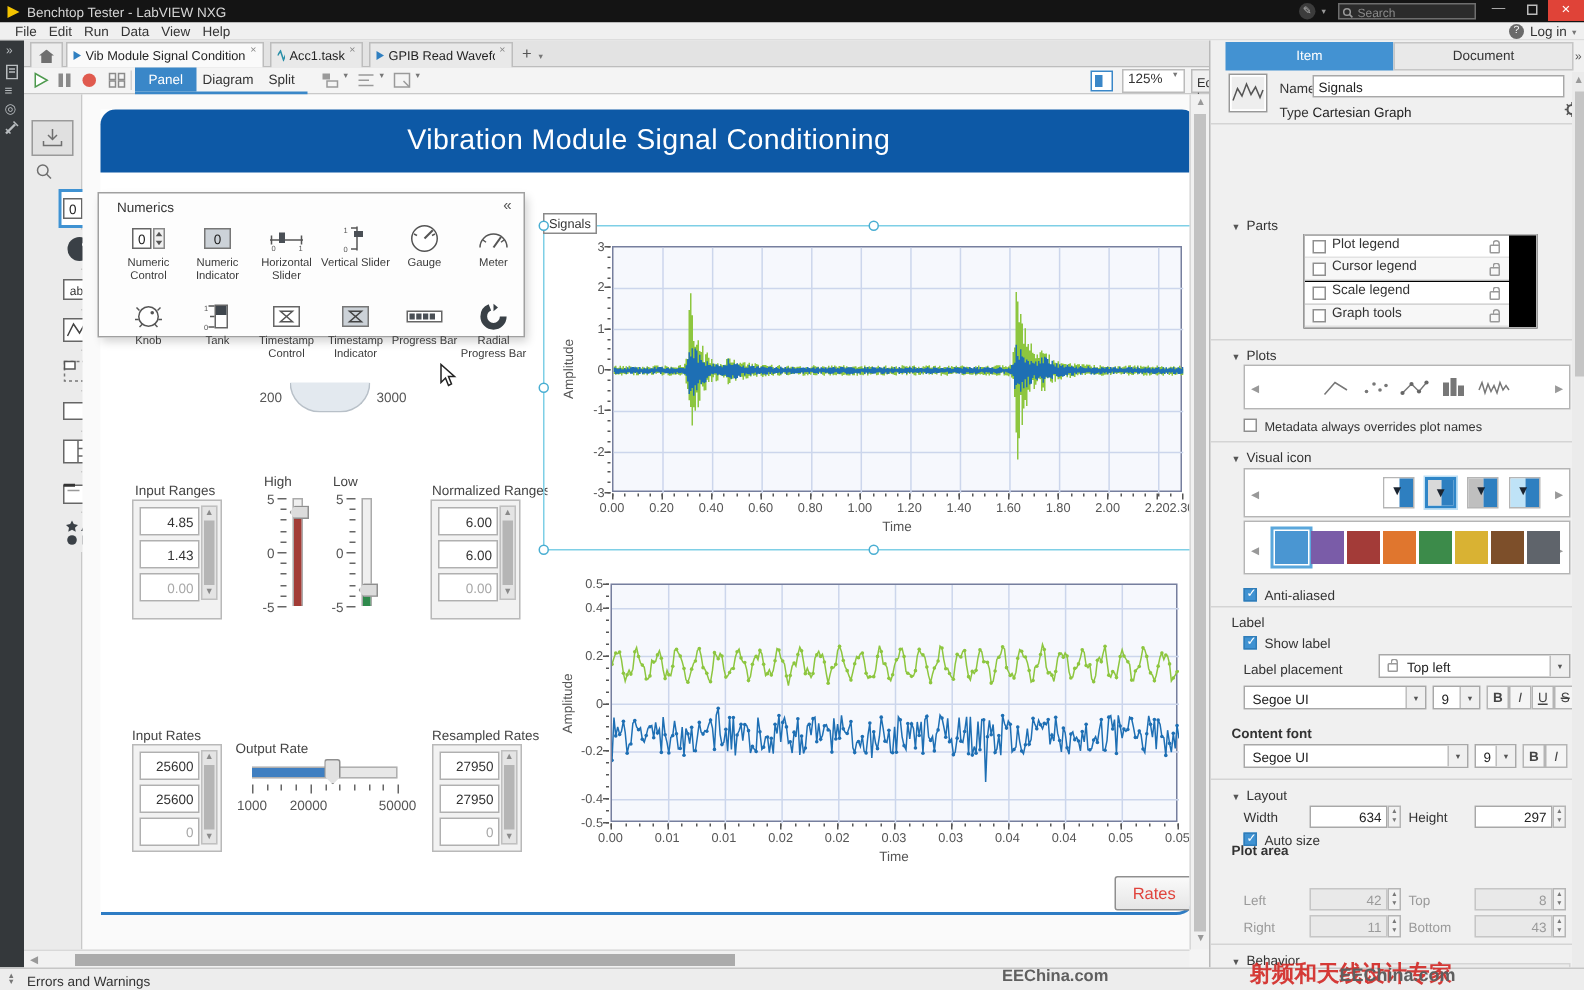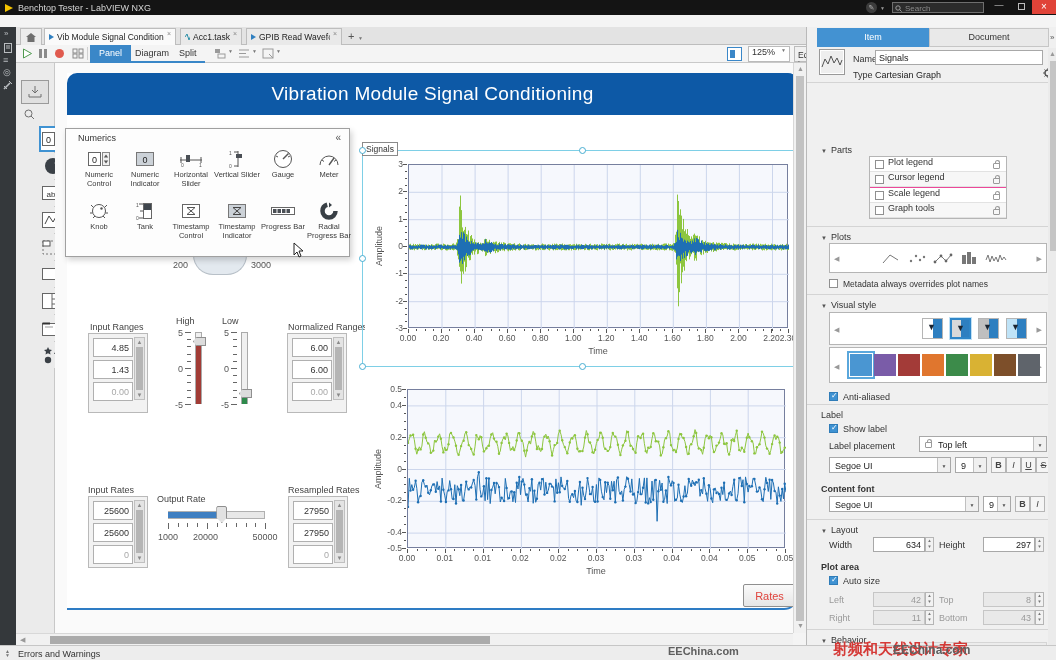--- a/index.html
+++ b/index.html
@@ -26,21 +26,21 @@
 .view-tab.active{background:#3a87c8;color:#fff}
 .dd-caret{font-size:5px;color:#777;margin-left:2px}
 
 .pal-item{position:absolute;left:23px;width:28px;height:26px;display:flex;align-items:center;justify-content:center;background:#ebebeb}
 .pal-item.sel{background:#fff;border:2px solid #3f92d2}
 
 #panel{position:absolute;left:12px;top:10px;width:731px;height:537px;background:#fff;border-right:2px solid #2e7cc4;border-bottom:2px solid #2e7cc4;border-bottom-right-radius:14px}
 #banner{position:absolute;left:12px;top:10px;width:731px;height:42px;background:#0d59a6;border-radius:10px 10px 0 0;display:flex;align-items:center;justify-content:center}
 #banner div{color:#fff;font-size:19px;letter-spacing:.3px}
 
-#numpop{position:absolute;left:10px;top:65px;width:285px;height:129px;background:rgba(253,253,253,.97);border:1px solid #a0a0a0;box-shadow:2px 3px 6px rgba(0,0,0,.18);z-index:30}
+#numpop{position:absolute;left:10px;top:65px;width:285px;height:97px;background:rgba(253,253,253,.97);border:1px solid #a0a0a0;box-shadow:2px 3px 6px rgba(0,0,0,.18);z-index:30}
 #numpop .hd{font-size:9px;color:#333;padding:4px 0 0 12px}
 .num-cell{position:absolute;width:46px;text-align:center;font-size:7.5px;color:#3a3a3a;line-height:8.5px}
 
 .arr{position:absolute;width:60px;background:#f2f2f2;border:1px solid #b9b9b9}
 .arr .cell{position:absolute;left:4px;width:40px;height:19px;background:#fff;border:1px solid #b0b0b0;font-size:9px;color:#333;text-align:right;padding:4px 3px 0 0}
 .arr .cell.dis{color:#a8a8a8}
 .arr .sb{position:absolute;right:2px;top:3px;width:11px;background:#e4e4e4;border:1px solid #c0c0c0}
 .arr .sb .th{position:absolute;left:1px;width:7px;background:#b5b5b5}
 .sbarrow{position:absolute;left:0;width:9px;text-align:center;font-size:6px;color:#8a8a8a}
 .ctl-label{position:absolute;font-size:9px;color:#444}
@@ -98,20 +98,26 @@
           <circle cx="3" cy="3" r="2.2" fill="none" stroke="#9a9a9a"></circle>
           <line x1="4.6" y1="4.6" x2="6.6" y2="6.6" stroke="#9a9a9a"></line>
         </svg>
       <span class="abs" style="left:12px;top:1px;font-size:8px;color:#8a8a8a">Search</span>
     </span>
     <span class="abs" style="left:988px;top:0;width:22px;height:14px;text-align:center;color:#bbb;font-size:9px">—</span>
     <span class="abs" style="left:1010px;top:2px;width:22px;height:12px;text-align:center"><span style="display:inline-block;width:7px;height:7px;border:1px solid #bbb"></span></span>
     <span class="abs" style="left:1032px;top:0;width:24px;height:14px;background:#e04338;color:#fff;text-align:center;font-size:10px;line-height:14px">×</span>
   </div>
 
+  <div id="menubar">
+    <span class="abs" style="left:6px;top:1px" id="menu-items"><span class="menu-item">File</span><span class="menu-item">Edit</span><span class="menu-item">Run</span><span class="menu-item">Data</span><span class="menu-item">View</span><span class="menu-item">Help</span></span>
+    <span class="abs" style="left:1006px;top:1px;width:10px;height:10px;border-radius:50%;background:#6a6a6a;color:#fff;font-size:7px;text-align:center;line-height:10px">?</span>
+    <span class="abs" style="left:1020px;top:1px;font-size:9px;color:#333">Log in</span>
+    <span class="abs" style="left:1047px;top:4px;font-size:5px;color:#777">▼</span>
+  </div>
 
   <div id="tabstrip">
     <span class="doc-tab" style="left:4px;width:22px;background:#ededed;justify-content:center">
       <svg width="10" height="9">
           <path d="M5 0L0 4h1.5v5h7V4H10z" fill="#6f6f6f"></path>
         </svg>
     </span>
     <span class="doc-tab active" style="left:28px;width:132px">
       <span class="playico"></span>
       <span style="overflow:hidden;white-space:nowrap;max-width:108px">Vib Module Signal Conditioning.gvi</span>
@@ -1141,21 +1147,21 @@
     <span class="abs" style="left:46px;top:43px">Type</span>
     <span class="abs" style="left:68px;top:43px;color:#222">Cartesian Graph</span>
     <svg class="abs" style="left:236px;top:41px" width="10" height="10">
         <circle cx="5" cy="5" r="3" fill="none" stroke="#555" stroke-width="1.4"></circle>
         <path d="M5 0v2M5 8v2M0 5h2M8 5h2M1.5 1.5l1.4 1.4M7.1 7.1l1.4 1.4M8.5 1.5L7.1 2.9M2.9 7.1L1.5 8.5" stroke="#555"></path>
       </svg>
     <div class="abs" style="left:0;top:55px;width:250px;height:1px;background:#d4d4d4"></div>
 
     <div id="rp-sections" style="position: absolute; left: 0px; top: 0px; width: 250px; height: 618px;">
         <div style="position: absolute; left: 14px; top: 118px; font-size: 9px; color: rgb(51, 51, 51);"><span class="tri">▼</span><span>Parts</span></div>
-        <div style="position: absolute; left: 62px; top: 129px; width: 138px; height: 63px; background: #ec4899; border: 1px solid rgb(181, 181, 181);">
+        <div style="position: absolute; left: 62px; top: 129px; width: 156px; height: 63px; background: #000000; border: 1px solid rgb(181, 181, 181);">
           <div style="position: absolute; left: 0px; top: 0px; width: 136px; height: 15px; border-bottom: 1px solid rgb(226, 226, 226); background: rgb(255, 255, 255);"><span class="checkbox" style="margin:2.5px 4px 0 5px"></span><span style="font-size:9px;color:#333;vertical-align:3px">Plot legend</span><span class="lock" style="position:absolute;right:6px;top:6px"></span></div>
           <div style="position: absolute; left: 0px; top: 15.4px; width: 136px; height: 15px; border-bottom: 1px solid rgb(226, 226, 226); background: rgb(247, 247, 247);"><span class="checkbox" style="margin:2.5px 4px 0 5px"></span><span style="font-size:9px;color:#333;vertical-align:3px">Cursor legend</span><span class="lock" style="position:absolute;right:6px;top:6px"></span></div>
           <div style="position: absolute; left: 0px; top: 30.8px; width: 136px; height: 15px; border-bottom: 1px solid rgb(226, 226, 226); background: rgb(255, 255, 255);"><span class="checkbox" style="margin:2.5px 4px 0 5px"></span><span style="font-size:9px;color:#333;vertical-align:3px">Scale legend</span><span class="lock" style="position:absolute;right:6px;top:6px"></span></div>
           <div style="position: absolute; left: 0px; top: 46.2px; width: 136px; height: 15px; border-bottom: 1px solid rgb(226, 226, 226); background: rgb(247, 247, 247);"><span class="checkbox" style="margin:2.5px 4px 0 5px"></span><span style="font-size:9px;color:#333;vertical-align:3px">Graph tools</span><span class="lock" style="position:absolute;right:6px;top:6px"></span></div>
         </div>
         <div style="position: absolute; left: 0px; top: 199px; width: 241px; height: 1px; background: rgb(212, 212, 212);"></div>
         <div style="position: absolute; left: 14px; top: 205px; font-size: 9px; color: rgb(51, 51, 51);"><span class="tri">▼</span><span>Plots</span></div>
         <div class="scrollbox" style="left: 22px; top: 216px; width: 218px; height: 30px;">
           <span class="scroll-arrow" style="left:4px;top:11px">◀</span>
           <span class="scroll-arrow" style="right:4px;top:11px">▶</span>
@@ -1179,21 +1185,21 @@
               <rect x="2" y="5" width="4" height="9" fill="#777"></rect>
               <rect x="7" y="2" width="4" height="12" fill="#777"></rect>
               <rect x="12" y="7" width="4" height="7" fill="#777"></rect>
             </svg></span>
           <span style="position:absolute;left:155px;top:8px"><svg width="22" height="13">
               <polyline points="1,8 3,3 5,10 7,4 9,9 11,5 13,10 15,3 17,8 19,5 21,8" fill="none" stroke="#777"></polyline>
             </svg></span>
         </div>
         <div style="position: absolute; left: 22px; top: 252px; font-size: 8.5px; color: rgb(51, 51, 51);"><span class="checkbox"></span><span>Metadata always overrides plot names</span></div>
         <div style="position: absolute; left: 0px; top: 267px; width: 241px; height: 1px; background: rgb(212, 212, 212);"></div>
-        <div style="position: absolute; left: 14px; top: 273px; font-size: 9px; color: rgb(51, 51, 51);"><span class="tri">▼</span><span>Visual style</span></div>
+        <div style="position: absolute; left: 14px; top: 273px; font-size: 9px; color: rgb(51, 51, 51);"><span class="tri">▼</span><span>Visual icon</span></div>
         <div class="scrollbox" style="left: 22px; top: 285px; width: 218px; height: 33px;">
           <span class="scroll-arrow" style="left:4px;top:13px">◀</span>
           <span class="scroll-arrow" style="right:4px;top:13px">▶</span>
           <div class="vthumb" style="left: 92px; top: 5px;">
             <span style="position:absolute;left:0;top:0;width:50%;height:100%;background:#ffffff"></span>
             <span style="position:absolute;right:0;top:0;width:50%;height:100%;background:#2e7fc0"></span>
             <span style="position:absolute;left:4px;top:3px;font-size:9px;color:#1b2430">▼</span>
           </div>
           <div class="vthumb sel" style="left: 120px; top: 5px;">
             <span style="position:absolute;left:0;top:0;width:50%;height:100%;background:#d9d9d9"></span>
@@ -1258,21 +1264,21 @@
         <div class="fontbtn" style="left: 223px; top: 469px;"><span style="font-style:italic">I</span></div>
         <div style="position: absolute; left: 0px; top: 492px; width: 241px; height: 1px; background: rgb(212, 212, 212);"></div>
         <div style="position: absolute; left: 14px; top: 498px; font-size: 9px; color: rgb(51, 51, 51);"><span class="tri">▼</span><span>Layout</span></div>
         <div style="position: absolute; left: 22px; top: 513px; font-size: 9px; color: rgb(51, 51, 51);">Width</div>
         <div class="rp-input num" style="left: 66px; top: 510px; width: 52px; height: 15px;">634</div>
         <div class="spinner" style="left: 118px; top: 510px; height: 15px;">▲<br>▼</div>
         <div style="position: absolute; left: 132px; top: 513px; font-size: 9px; color: rgb(51, 51, 51);">Height</div>
         <div class="rp-input num" style="left: 176px; top: 510px; width: 52px; height: 15px;">297</div>
         <div class="spinner" style="left: 228px; top: 510px; height: 15px;">▲<br>▼</div>
         <div style="position: absolute; left: 14px; top: 535px; font-size: 9px; color: rgb(51, 51, 51); font-weight: bold; text-align: center;">Plot area</div>
-        <div style="position: absolute; left: 22px; top: 549px; font-size: 9px; color: rgb(51, 51, 51);"><span class="checkbox on"></span><span>Auto size</span></div>
+        <div style="position: absolute; left: 22px; top: 528px; font-size: 9px; color: rgb(51, 51, 51);"><span class="checkbox on"></span><span>Auto size</span></div>
         <div style="position: absolute; left: 22px; top: 568px; font-size: 9px; color: rgb(154, 154, 154);">Left</div>
         <div class="rp-input num dis" style="left: 66px; top: 565px; width: 52px; height: 15px;">42</div>
         <div class="spinner" style="left: 118px; top: 565px; height: 15px;">▲<br>▼</div>
         <div style="position: absolute; left: 132px; top: 568px; font-size: 9px; color: rgb(154, 154, 154);">Top</div>
         <div class="rp-input num dis" style="left: 176px; top: 565px; width: 52px; height: 15px;">8</div>
         <div class="spinner" style="left: 228px; top: 565px; height: 15px;">▲<br>▼</div>
         <div style="position: absolute; left: 22px; top: 586px; font-size: 9px; color: rgb(154, 154, 154);">Right</div>
         <div class="rp-input num dis" style="left: 66px; top: 583px; width: 52px; height: 15px;">11</div>
         <div class="spinner" style="left: 118px; top: 583px; height: 15px;">▲<br>▼</div>
         <div style="position: absolute; left: 132px; top: 586px; font-size: 9px; color: rgb(154, 154, 154);">Bottom</div>

